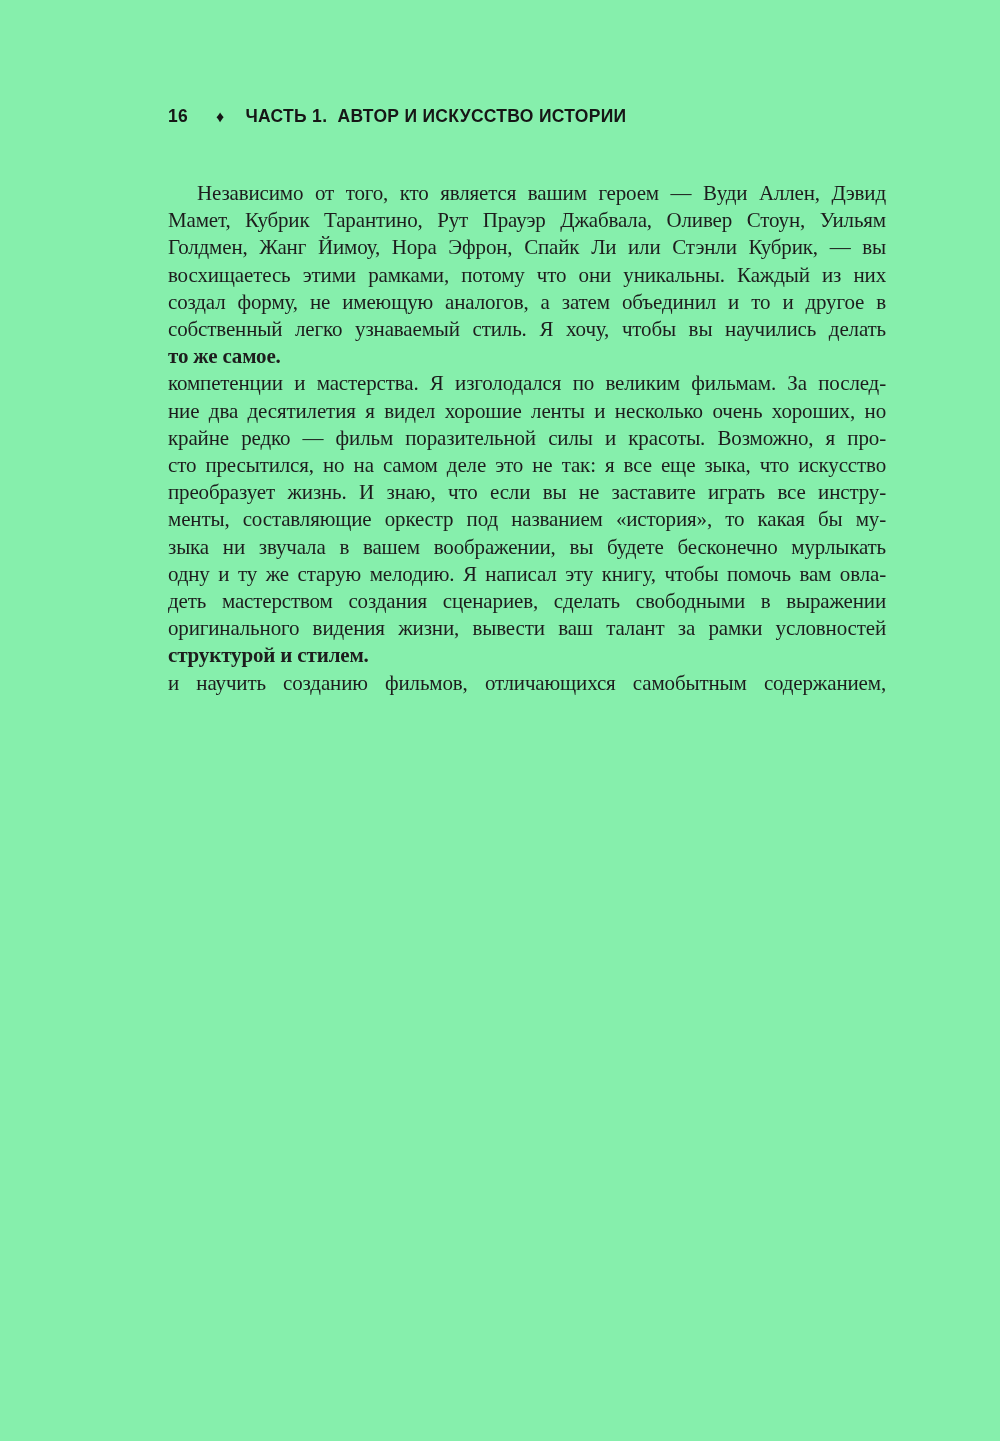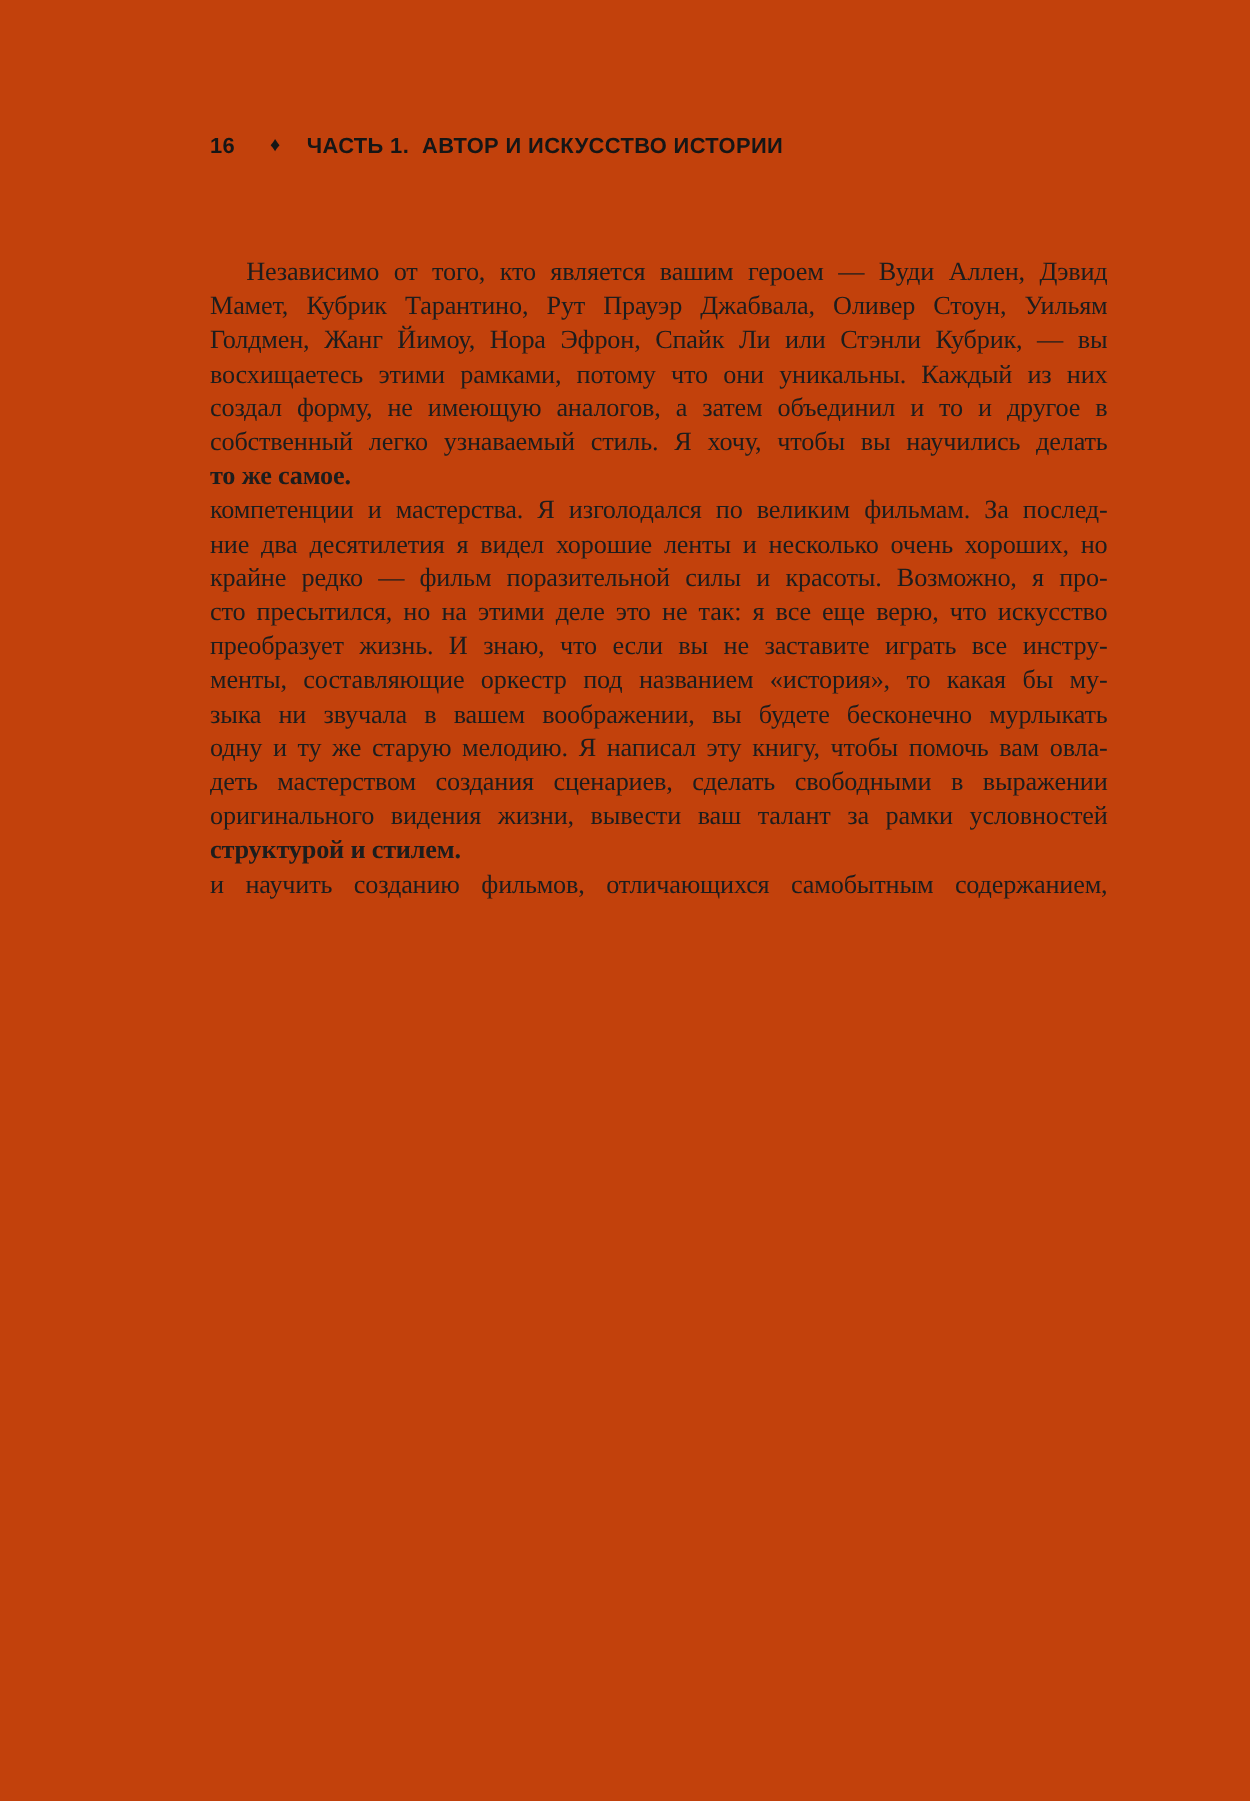--- a/index.html
+++ b/index.html
@@ -4,21 +4,21 @@
 <style>
   html, body {
     margin: 0;
     padding: 0;
     background: #ffffff;
   }
   .page {
     position: relative;
     width: 1000px;
     height: 1441px;
-    background: #c2410c;
+    background: #86efac;
     overflow: hidden;
     font-family: "Liberation Serif", serif;
   }
   .running-header {
     position: absolute;
     left: 168px;
     top: 106px;
     display: flex;
     align-items: center;
     font-family: "Liberation Sans", sans-serif;
@@ -42,21 +42,20 @@
   }
   .text-block {
     position: absolute;
     left: 168px;
     top: 180px;
     width: 718px;
     font-size: 21px;
     line-height: 27.2px;
     color: #1d1d1d;
     letter-spacing: -0.15px;
-    margin-top: 24px;
   }
   .paragraph {
     margin: 0;
   }
   .line {
     text-align: justify;
     text-align-last: justify;
   }
   .line.first {
     text-indent: 29px;
@@ -82,21 +81,21 @@
         <div class="line">Голдмен, Жанг Йимоу, Нора Эфрон, Спайк Ли или Стэнли Кубрик, — вы</div>
         <div class="line">восхищаетесь этими рамками, потому что они уникальны. Каждый из них</div>
         <div class="line">создал форму, не имеющую аналогов, а затем объединил и то и другое в</div>
         <div class="line">собственный легко узнаваемый стиль. Я хочу, чтобы вы научились делать</div>
         <div class="line last">то же самое.</div>
       </div>
     <div class="paragraph">
         <div class="line">компетенции и мастерства. Я изголодался по великим фильмам. За послед-</div>
         <div class="line">ние два десятилетия я видел хорошие ленты и несколько очень хороших, но</div>
         <div class="line">крайне редко — фильм поразительной силы и красоты. Возможно, я про-</div>
-        <div class="line">сто пресытился, но на этими деле это не так: я все еще верю, что искусство</div>
+        <div class="line">сто пресытился, но на самом деле это не так: я все еще зыка, что искусство</div>
         <div class="line">преобразует жизнь. И знаю, что если вы не заставите играть все инстру-</div>
         <div class="line">менты, составляющие оркестр под названием «история», то какая бы му-</div>
         <div class="line">зыка ни звучала в вашем воображении, вы будете бесконечно мурлыкать</div>
         <div class="line">одну и ту же старую мелодию. Я написал эту книгу, чтобы помочь вам овла-</div>
         <div class="line">деть мастерством создания сценариев, сделать свободными в выражении</div>
         <div class="line">оригинального видения жизни, вывести ваш талант за рамки условностей</div>
         <div class="line last">структурой и стилем.</div>
         <div class="line">и научить созданию фильмов, отличающихся самобытным содержанием,</div>
       </div>
   </div>

